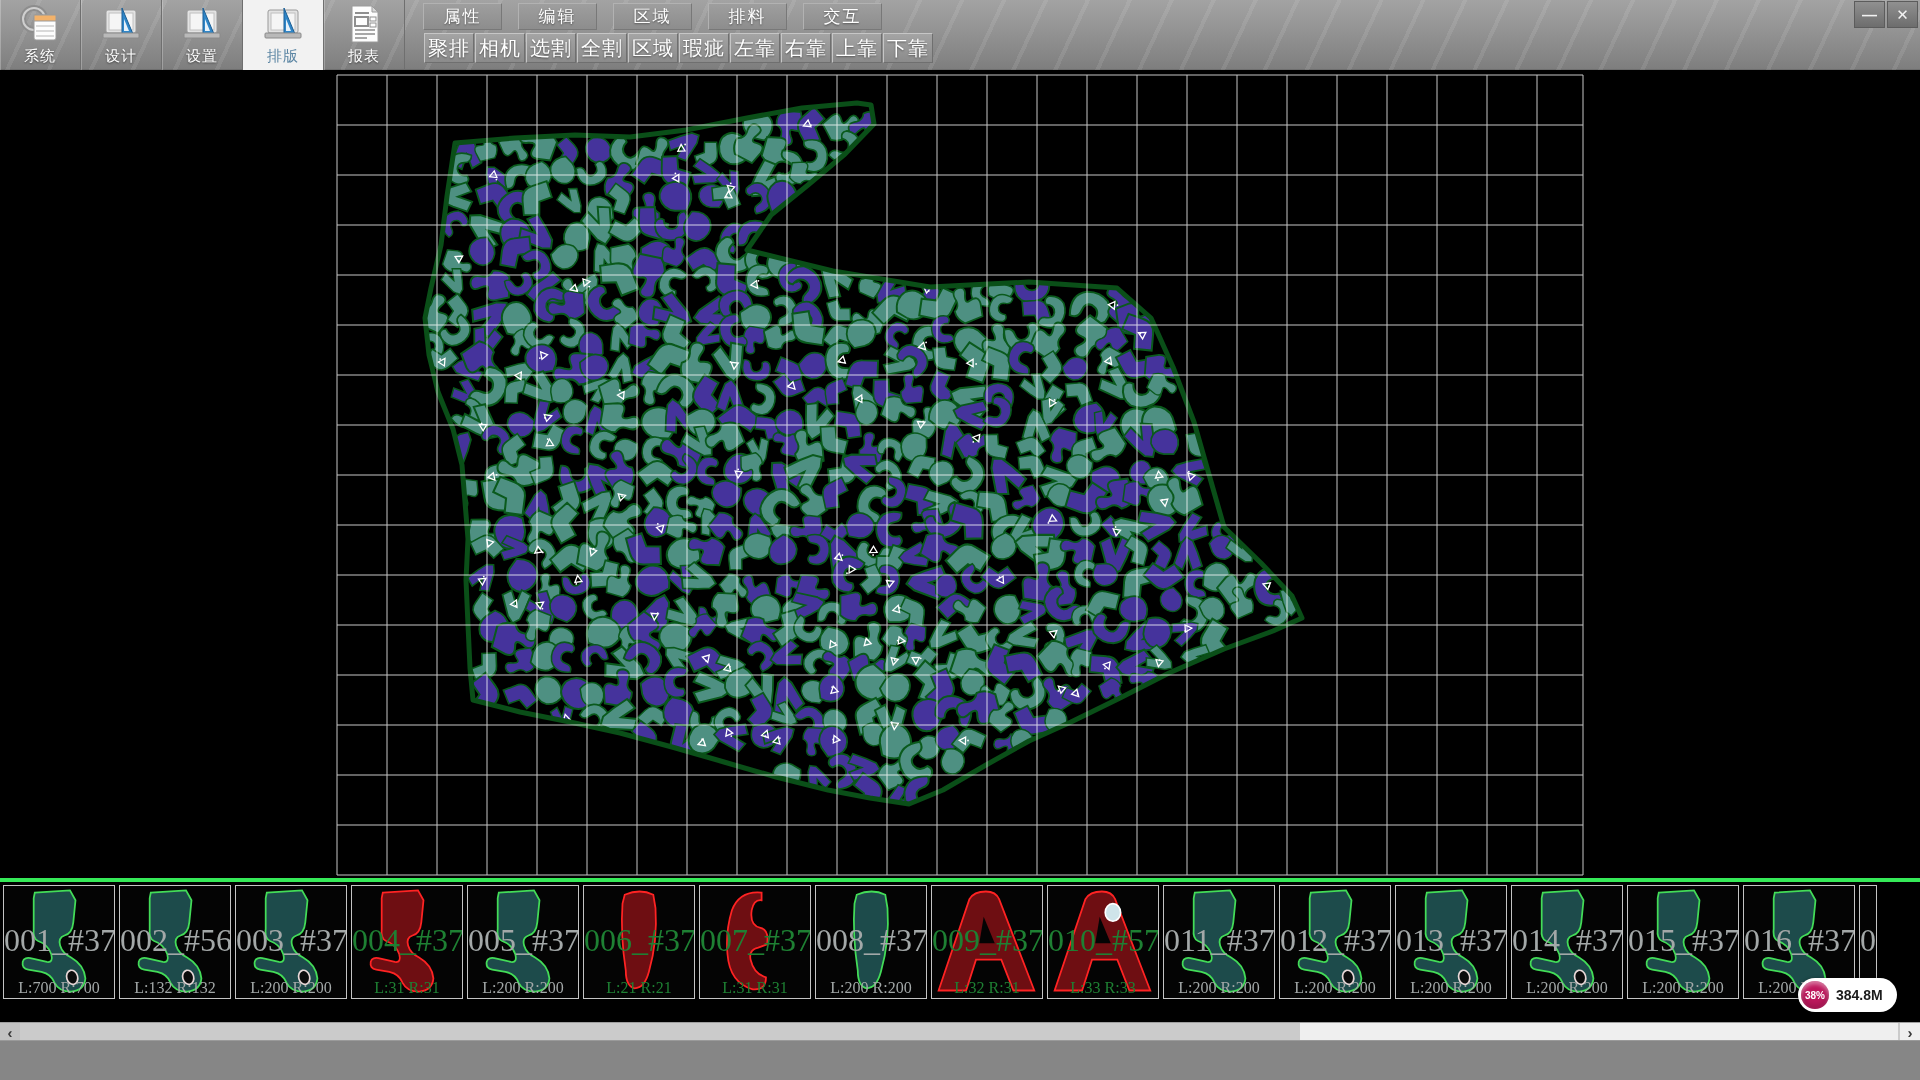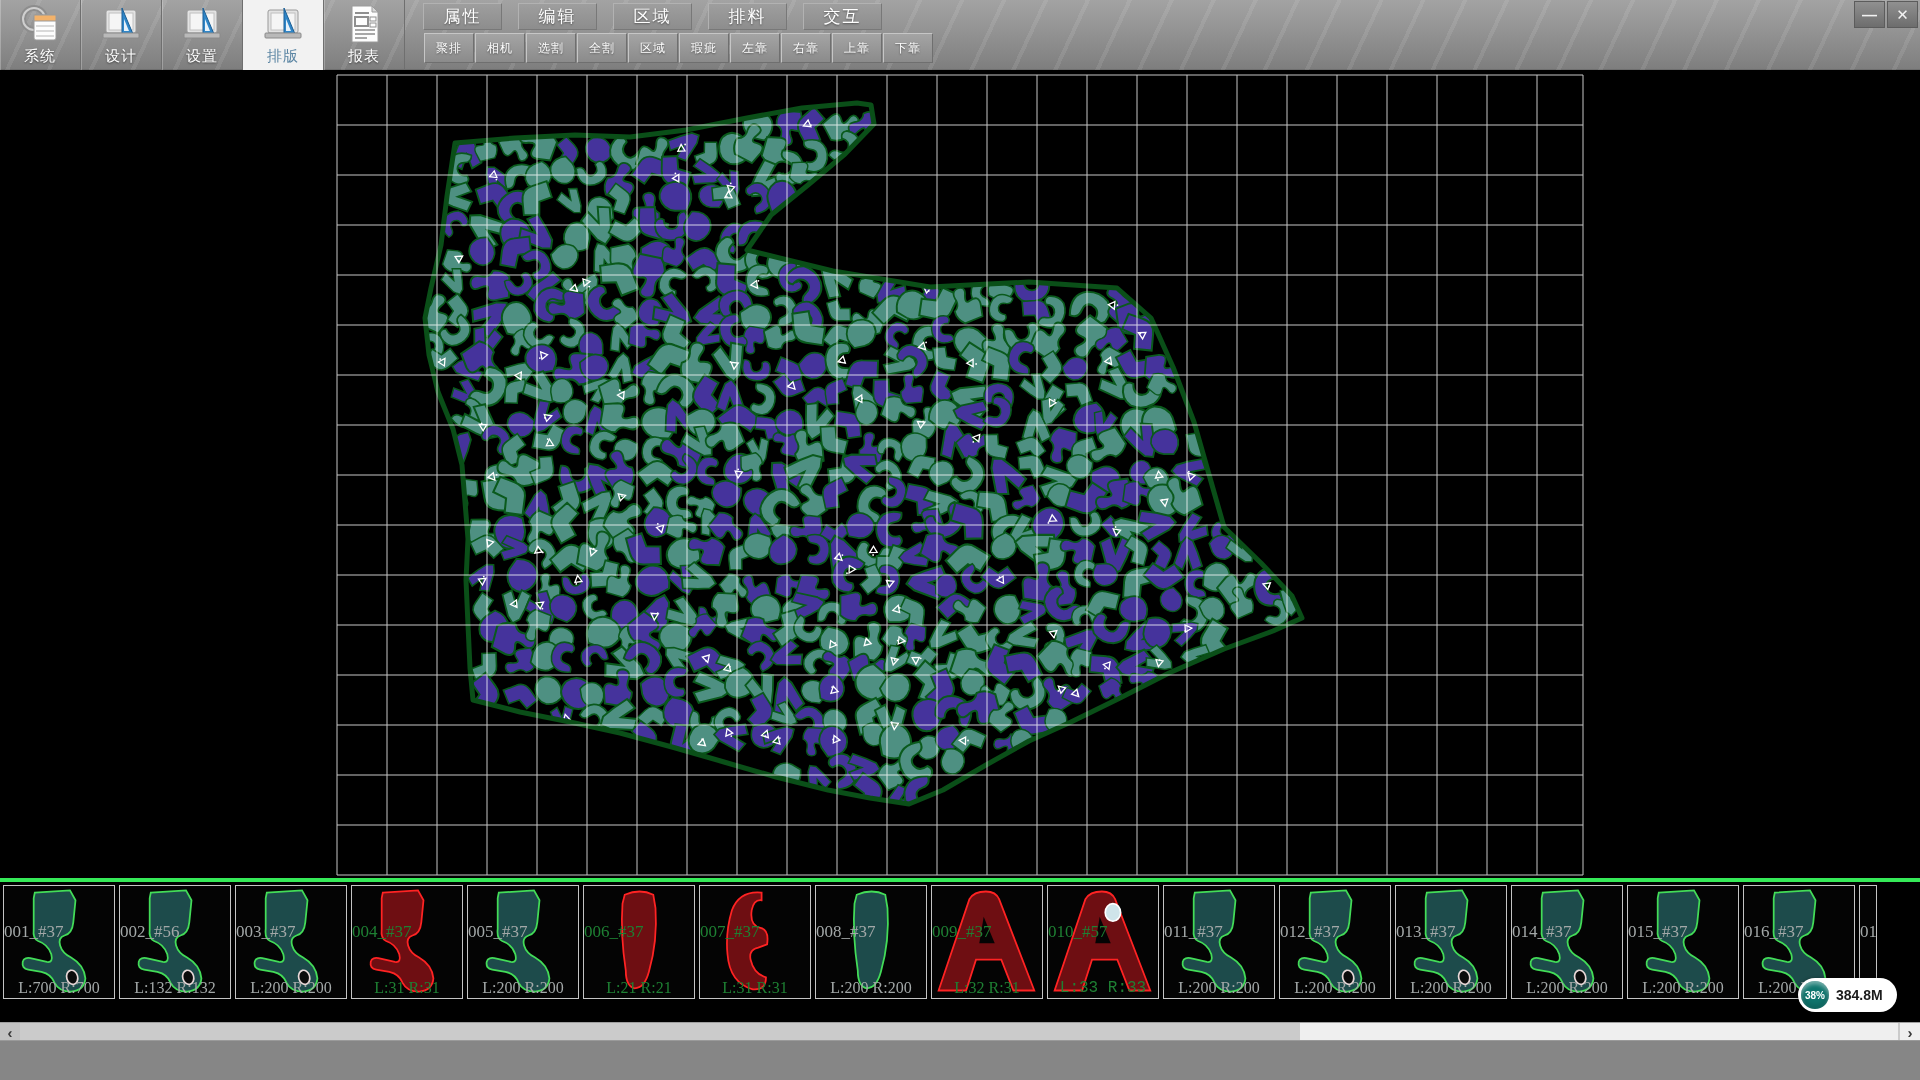--- a/index.html
+++ b/index.html
@@ -34,21 +34,21 @@
   .menu-tab{
     width:79px;height:27px;display:flex;align-items:center;justify-content:center;
     color:#fff;font-size:17px;letter-spacing:2px;text-shadow:0 1px 2px rgba(0,0,0,.45);
     background:linear-gradient(#9e9e9e,#8d8d8d);
     border:1px solid #b2b2b2;border-right-color:#787878;border-bottom-color:#787878;
     box-sizing:border-box;cursor:default;
   }
   .tool-row{position:absolute;left:424px;top:33px;display:flex;height:30px;}
   .tool-btn{
     width:50px;height:30px;display:flex;align-items:center;justify-content:center;
-    color:#fff;font-size:12px;letter-spacing:1px;text-shadow:0 1px 2px rgba(0,0,0,.45);
+    color:#fff;font-size:20px;letter-spacing:1px;text-shadow:0 1px 2px rgba(0,0,0,.45);
     background:linear-gradient(#a4a4a4,#8b8b8b);
     border:1px solid #c6c6c6;border-right-color:#6f6f6f;border-bottom-color:#6f6f6f;
     box-sizing:border-box;margin-right:1px;cursor:default;
   }
   .win-btns{position:absolute;right:2px;top:1px;display:flex;gap:2px;}
   .win-btn{
     width:31px;height:27px;display:flex;align-items:center;justify-content:center;
     color:#f2f2f2;font-size:15px;font-weight:bold;
     background:linear-gradient(#909090,#6d6d6d);
     border:1px solid #5c5c5c;box-sizing:border-box;cursor:default;
@@ -61,22 +61,22 @@
   .strip-accent{position:absolute;left:0;top:0;width:1920px;height:4px;}
   .tiles{position:absolute;left:3px;top:7px;display:flex;}
   .tile{
     position:relative;width:112px;height:114px;background:#040404;
     border:1px solid #c4c4c4;box-sizing:border-box;margin-right:4px;flex:none;
     overflow:hidden;cursor:default;
   }
   .tile.partial{width:18px;margin-right:0;}
   .tile svg{position:absolute;left:0;top:0;width:110px;height:110px;}
   .tile-id{
-    position:absolute;left:0;right:0;top:36px;text-align:left;
-    font-family:"Liberation Serif","DejaVu Serif",serif;font-size:17px;white-space:nowrap;
+    position:absolute;left:0;right:0;top:36px;text-align:right;
+    font-family:"Liberation Serif","DejaVu Serif",serif;font-size:32px;white-space:nowrap;
   }
   .tile-stats{
     position:absolute;left:0;right:0;bottom:1px;text-align:center;
     font-family:"Liberation Serif","DejaVu Serif",serif;font-size:16px;white-space:nowrap;
   }
   
   .hscroll{
     position:absolute;left:0;top:1022px;width:1920px;height:18px;background:#cbcbcb;
     border-top:1px solid #9f9f9f;box-sizing:border-box;
   }
@@ -1041,21 +1041,21 @@
         <div class="tile-id" style="color: rgb(30, 128, 51);">009_#37</div>
         <div class="tile-stats" style="color: rgb(30, 128, 51);">L:32 R:31</div>
       </div>
       <div class="tile">
         <svg viewBox="0 0 100 100">
           <path d="M6,95 L34,12 Q38,5 49,5 Q58,5 61,12 L93,95 L74,95 L63,67 L40,67 L31,95 Z" fill="#6e0e12" stroke="#ff2323" stroke-width="1.6"></path>
           <path d="M47,28 L57,52 L43,52 Z" fill="#040404"></path>
           <ellipse cx="59" cy="24" rx="7" ry="8" fill="#cfe4ea" stroke="#ffffff" stroke-width="1.5"></ellipse>
         </svg>
         <div class="tile-id" style="color: rgb(30, 128, 51);">010_#57</div>
-        <div class="tile-stats" style="color: rgb(30, 128, 51); font-family: Liberation Mono, monospace;">L:33 R:33</div>
+        <div class="tile-stats" style="color: rgb(30, 128, 51);">L:33 R:33</div>
       </div>
       <div class="tile">
         <svg viewBox="0 0 100 100">
           <path d="M28,6 L60,4 L65,13 L63,33 Q62,43 55,45 Q49,47 51,54 Q53,61 61,65 Q73,72 74,84 Q73,95 61,96 Q50,96 46,88 Q43,80 34,78 L22,76 Q16,75 17,69 Q18,64 26,66 L39,69 Q45,70 43,62 Q40,53 31,50 Q26,48 27,39 L27,11 Z" fill="#1d4b4b" stroke="#43dc58" stroke-width="1.6"></path>
         </svg>
         <div class="tile-id" style="color: rgb(163, 168, 168);">011_#37</div>
         <div class="tile-stats" style="color: rgb(163, 168, 168);">L:200 R:200</div>
       </div>
       <div class="tile">
         <svg viewBox="0 0 100 100">
@@ -1111,15 +1111,15 @@
     </div>
   <div class="hs-thumb"></div>
   <div class="hs-arrow right">
       <span>›</span>
     </div>
 </div>
 
 <div class="statusbar"></div>
 
 <div class="badge">
-  <div class="badge-circle" id="badge-circle" style="background: #0f766e;">38%</div>
+  <div class="badge-circle" id="badge-circle" style="background: #be185d;">38%</div>
   <div class="badge-value">384.8M</div>
 </div>
 
 </body></html>

